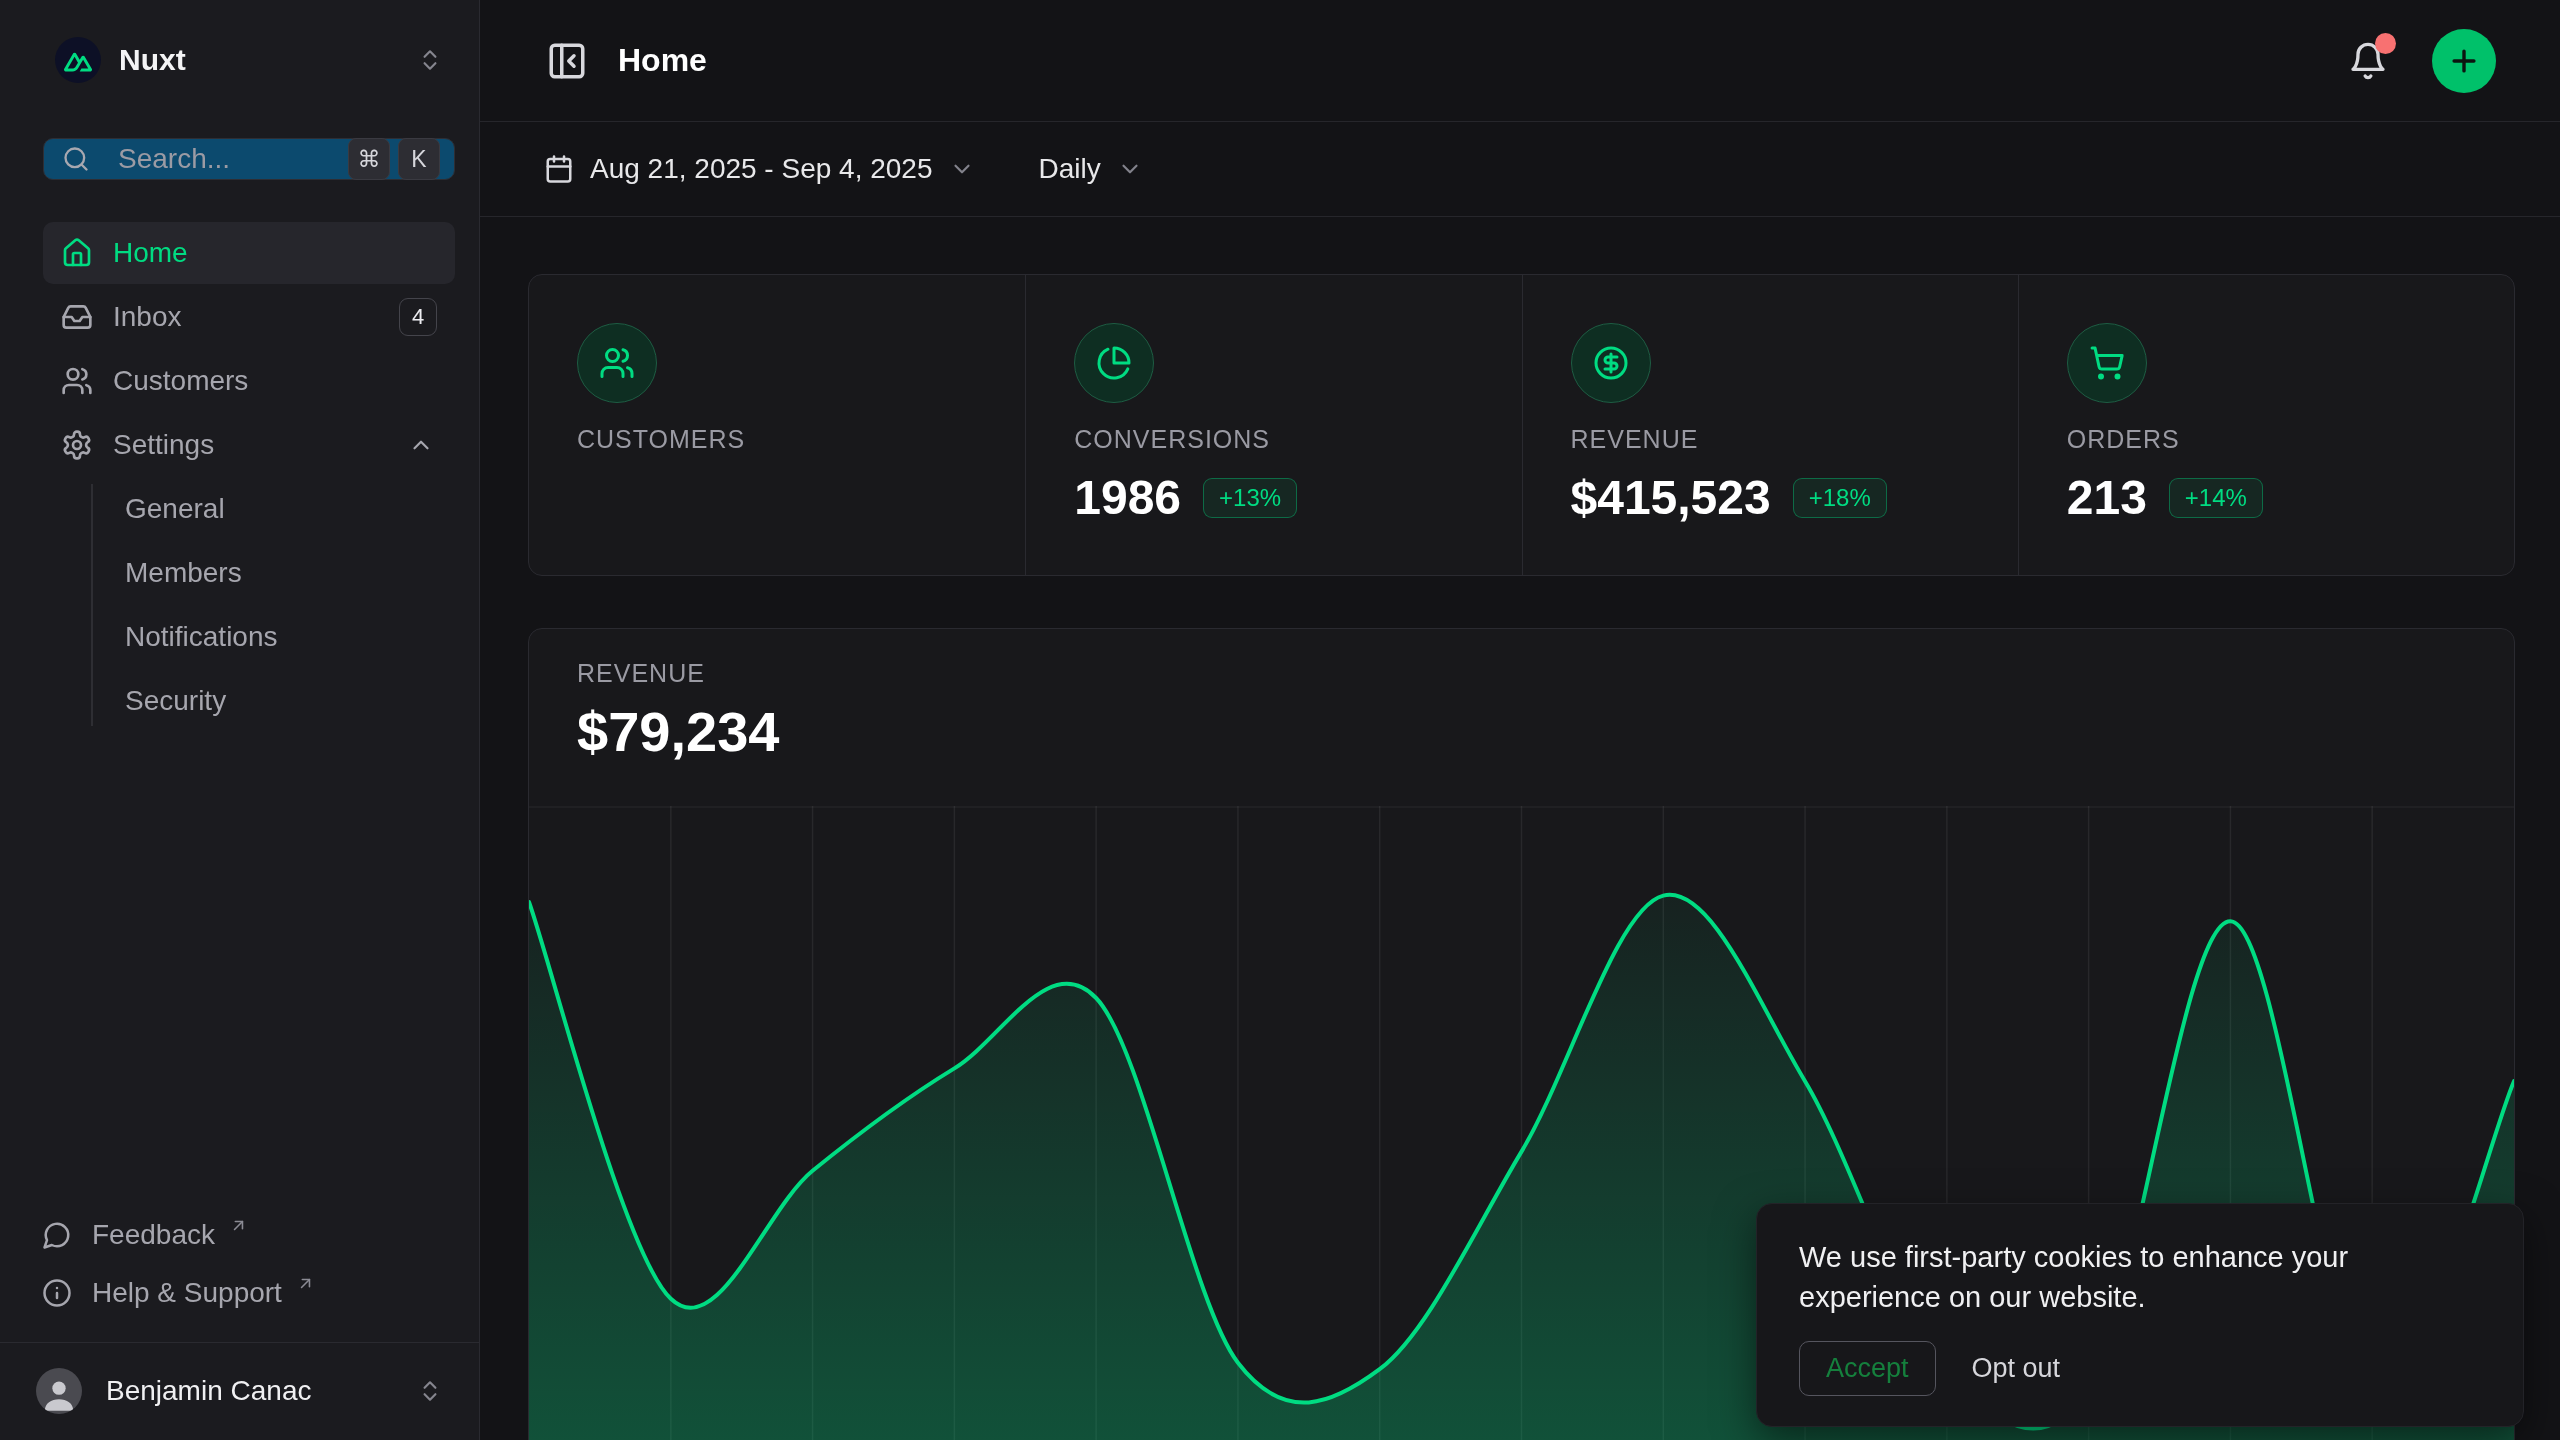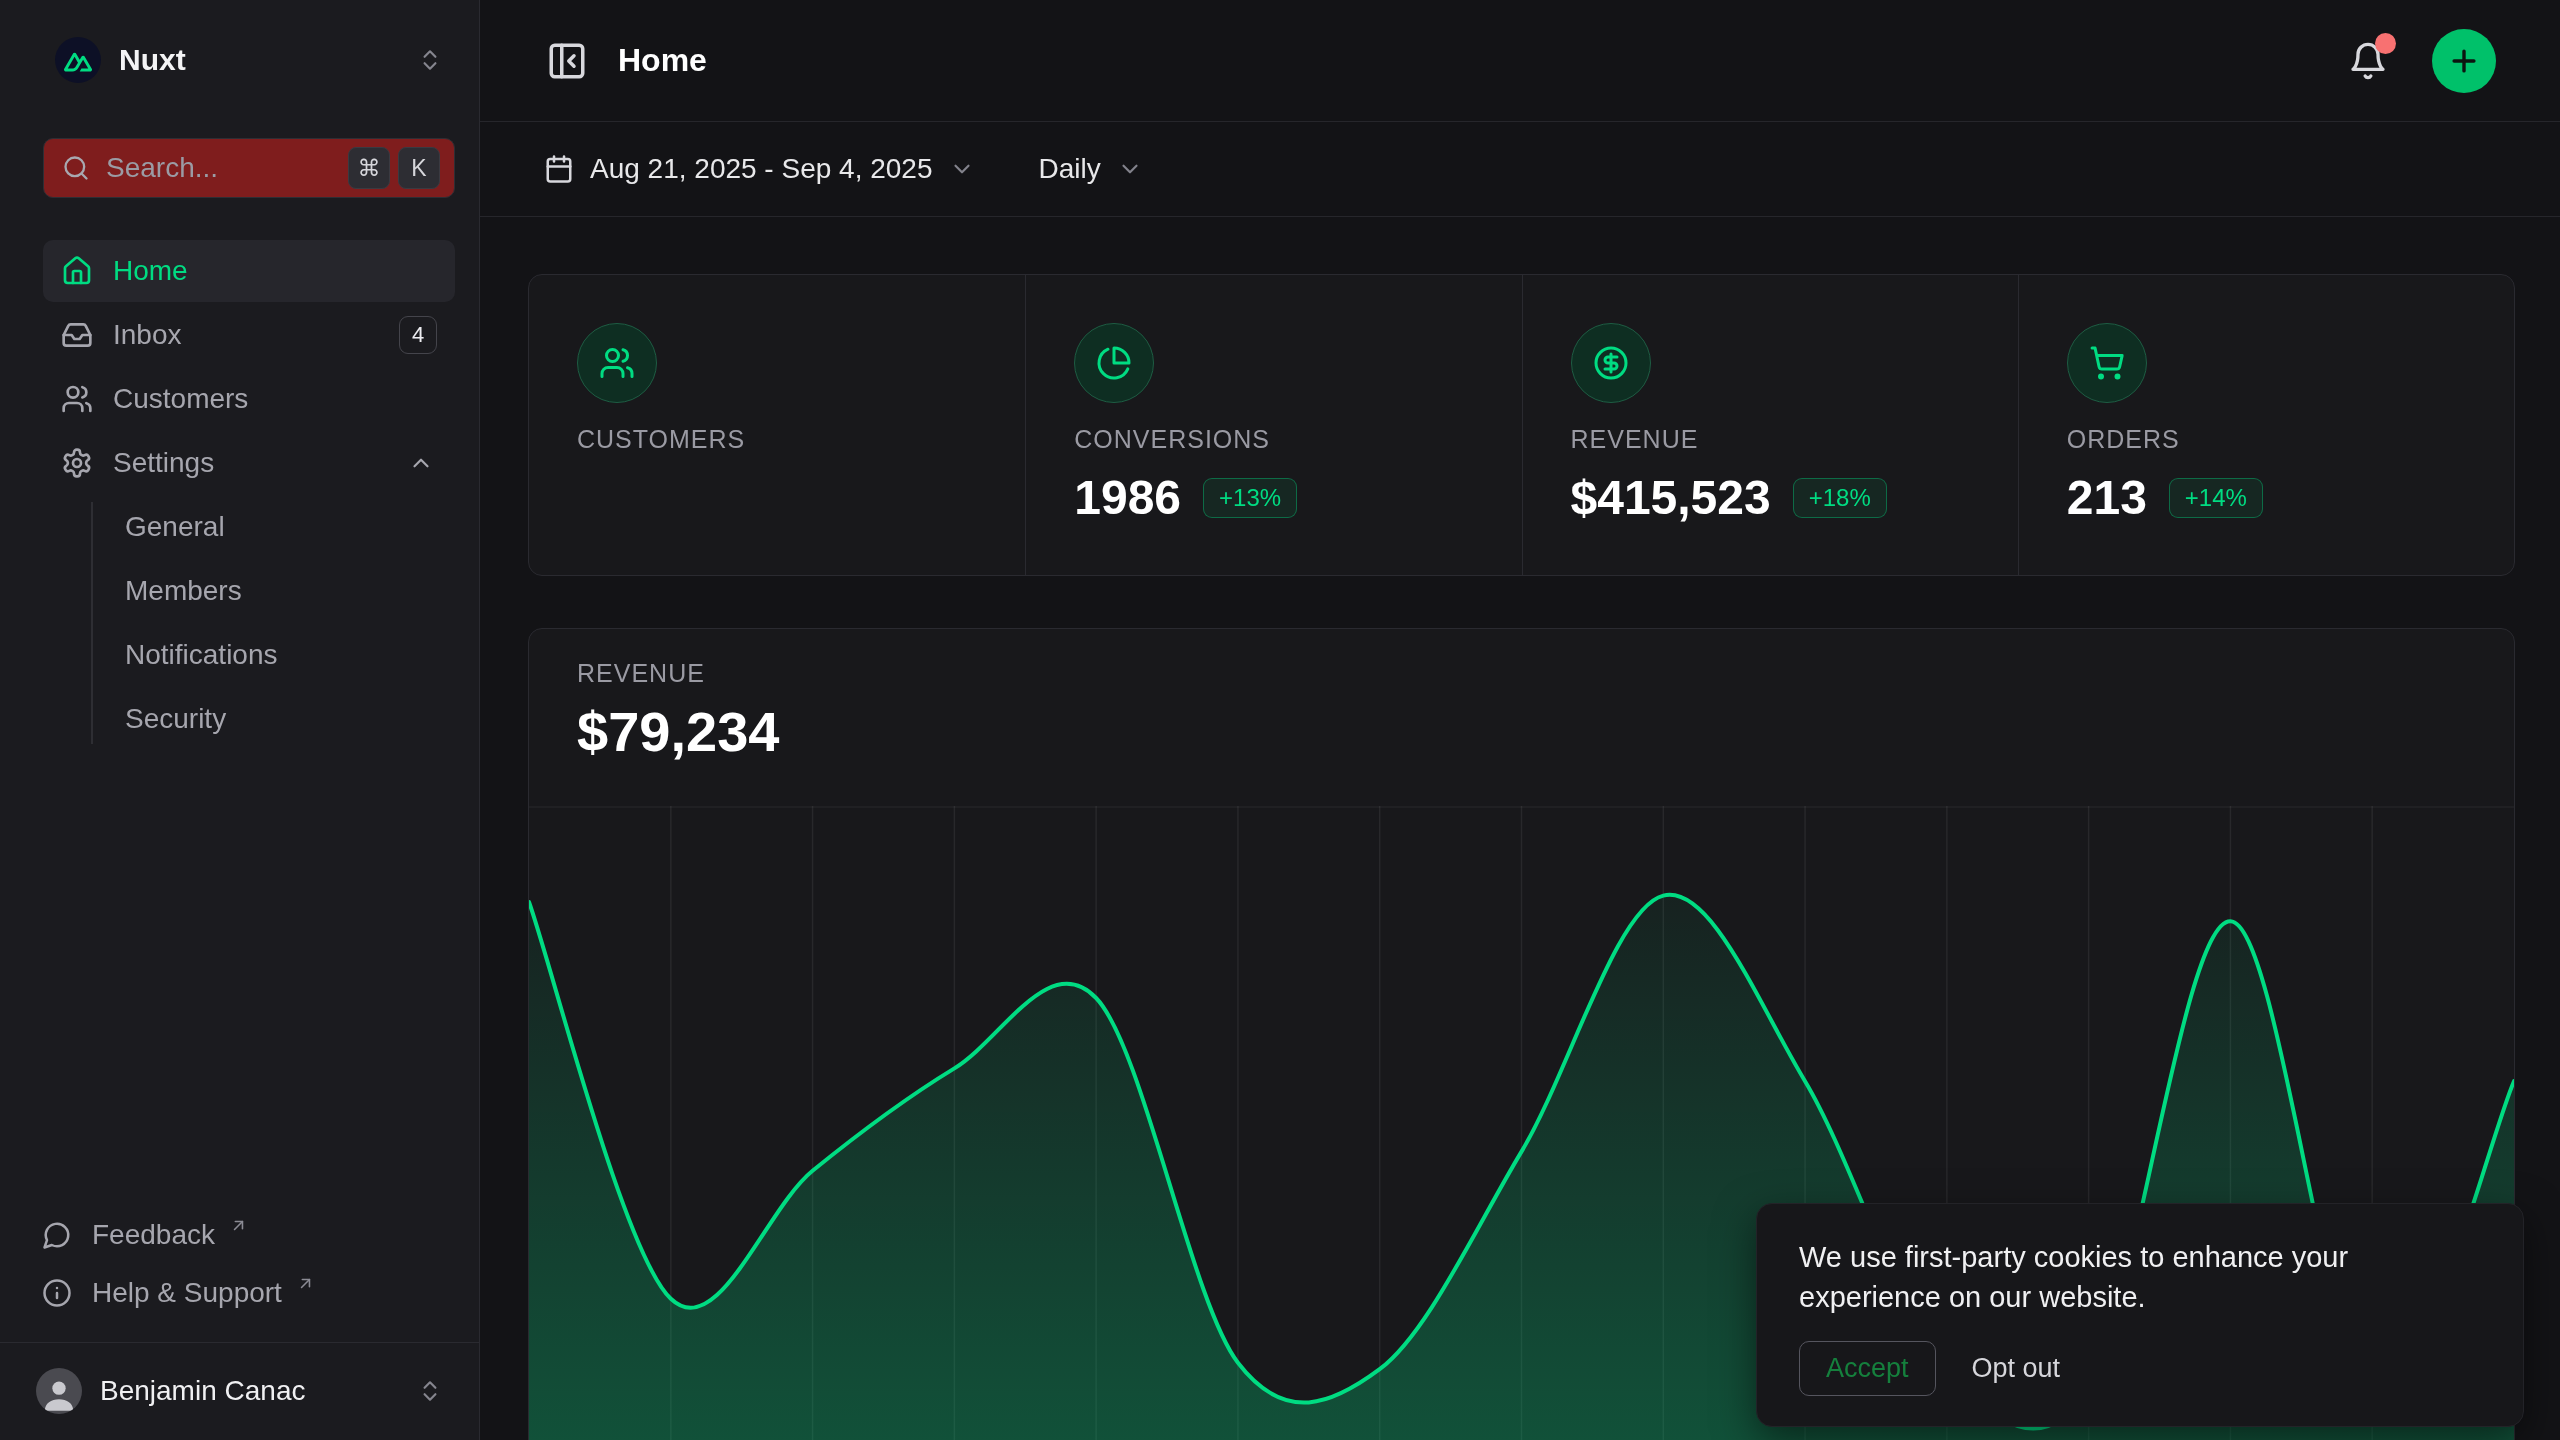--- a/index.html
+++ b/index.html
@@ -18,23 +18,23 @@
     display:flex; flex-direction:column; height:100%;
   }
   .side-top { padding:28px 24px 0;margin-left:19px; }
   .brand-row { display:flex; align-items:center; gap:18px; height:64px; padding:0 12px; border-radius:10px; cursor:pointer; }
   .brand-logo { width:46px; height:46px; border-radius:50%; background:#0d1026; display:flex; align-items:center; justify-content:center; flex:0 0 46px; }
   .brand-logo svg { width:28px; height:24px; }
   .brand-name { font-size:30px; font-weight:600; color:#f4f4f5; flex:1; }
   .chev-updown { color:#85858e; display:flex; }
 
   .search {
-    margin-top:46px; height:60px; border-radius:10px;
-    background:#7f1d1d; border:1px solid #2e2e34;
-    display:flex; align-items:center; gap:16px; padding:0 14px 0 18px; cursor:text;
+    margin-top:46px; height:42px; border-radius:10px;
+    background:#0c4a6e; border:1px solid #2e2e34;
+    display:flex; align-items:center; gap:28px; padding:0 14px 0 18px; cursor:text;
   }
   .search .ph { font-size:28px; color:#9b9ba4; flex:1; }
   .search svg { color:#a8a8b0; }
   .kbds { display:flex; gap:8px; }
   kbd {
     font-family:"Liberation Sans", sans-serif; font-size:23px; color:#d6d6db;
     background:#2d2d33; border:1px solid #3a3a41; border-radius:8px;
     min-width:42px; height:42px; display:inline-flex; align-items:center; justify-content:center; padding:0 8px;
   }
 
@@ -65,21 +65,21 @@
   .side-spacer { flex:1; }
   .side-foot { padding:0 24px 20px; }
   .foot-item {
     display:flex; align-items:center; gap:20px; height:58px; padding:0 18px;
     border-radius:10px; color:#a6a6ae; font-size:28px; font-weight:500; cursor:pointer;
   }
   .ext-arrow { color:#8b8b94; margin-left:-6px; align-self:flex-start; margin-top:10px; display:flex; }
   .side-user {
     border-top:1px solid #2a2a30; padding:16px 24px 17px;
   }
-  .user-row { display:flex; align-items:center; gap:18px; height:64px; padding:0 12px; border-radius:10px; cursor:pointer; }
+  .user-row { display:flex; align-items:center; gap:24px; height:64px; padding:0 12px; border-radius:10px; cursor:pointer; }
   .avatar {
     width:46px; height:46px; border-radius:50%; background:#4a4a50; overflow:hidden;
     display:flex; align-items:flex-end; justify-content:center; flex:0 0 46px;
   }
   .avatar svg { width:40px; height:40px; }
   .user-name { font-size:28px; font-weight:500; color:#f0f0f2; flex:1; }
 
   
   main { flex:1; min-width:0; display:flex; flex-direction:column; background:#131316; }
   .top-header {

